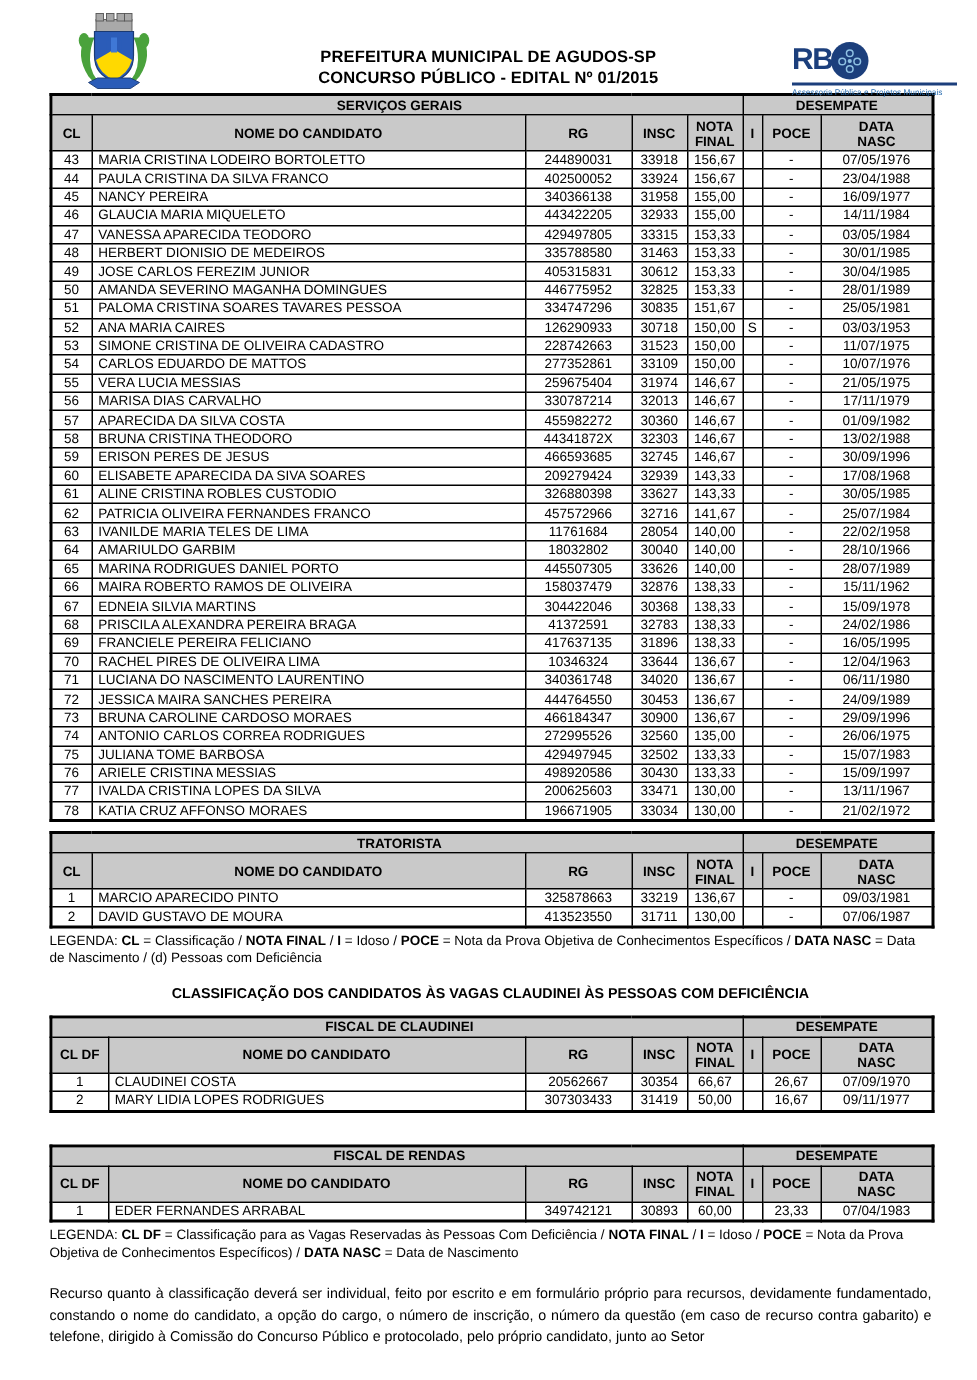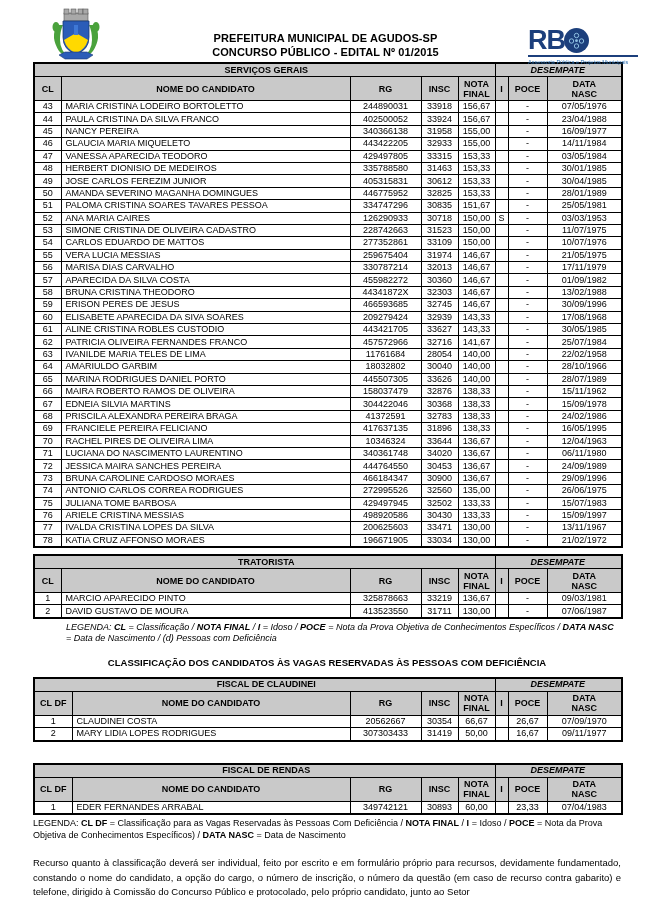--- a/index.html
+++ b/index.html
@@ -4,43 +4,43 @@
 <style>
   html,body{margin:0;padding:0;background:#ffffff;}
   body{width:651px;height:920px;font-family:"Liberation Sans",sans-serif;color:#000;position:relative;overflow:hidden;}
 
   
   .page-header{position:relative;height:62px;}
   .crest{position:absolute;left:45px;top:7px;width:62px;height:58px;}
   .doc-title{position:absolute;left:0;top:31px;width:100%;text-align:center;font-weight:bold;font-size:11px;line-height:14px;letter-spacing:.1px;}
   .rbo{position:absolute;right:13px;top:27px;width:110px;text-align:left;}
   .rbo-row{display:flex;align-items:center;border-bottom:2px solid #1c3f7c;padding-bottom:1px;}
-  .rbo-letters{font-weight:bold;font-size:27px;line-height:27px;color:#1c3f7c;letter-spacing:-1px;font-family:"Liberation Sans",sans-serif;text-align:center;}
+  .rbo-letters{font-weight:bold;font-size:20px;line-height:27px;color:#1c3f7c;letter-spacing:-1px;font-family:"Liberation Sans",sans-serif;text-align:center;}
   .rbo-sub{font-size:5.5px;color:#2a6db0;margin-top:2px;white-space:nowrap;}
 
   
   .main{margin:0 30px 0 33px;width:588px;}
 
   table.rt{border-collapse:collapse;width:588px;table-layout:fixed;border:2px solid #000;margin:0;}
   table.rt td{border:1px solid #000;font-size:9px;padding:0 1px;overflow:hidden;white-space:nowrap;height:11.4px;line-height:11px;}
   table.rt td.sec{background:#c9c9c9;font-weight:bold;text-align:center;padding-left:4px;height:12px;}
-  table.rt td.sec.desemp{text-align:center;padding-left:0;font-style:italic;}
+  table.rt td.sec.desemp{text-align:center;padding-left:0;}
   table.rt tr.hdr td{background:#c9c9c9;font-weight:bold;text-align:center;white-space:pre-line;line-height:10px;height:23px;}
   table.rt td.name{text-align:left;padding-left:4px;}
   table.rt td.ctr{text-align:center;}
   col.c1{width:27px}col.c2{width:289px}col.c3{width:71px}col.c4{width:37px}
   col.c5{width:37px}col.c6{width:13px}col.c7{width:39px}col.c8{width:75px}
   table.rt.df col.c1{width:38px}
   table.rt.df col.c2{width:278px}
 
   .gap6{height:6px;}
   .gap20{height:21px;}
 
   .legend{font-size:9px;line-height:11.5px;margin-top:3px;}
-  .legend.it{font-style:italic;margin-left:33px;}
+  .legend.it{}
   .legend .b{font-weight:bold;}
 
   .mid-heading{font-weight:bold;font-size:9.5px;text-align:center;margin:12px 0 9px 0;}
 
   .footer-par{font-size:9.5px;line-height:14.5px;text-align:justify;margin-top:15px;}
 </style>
 </head>
 <body>
 
 <div class="page-header">
@@ -292,21 +292,21 @@
           <td class="ctr">209279424</td>
           <td class="ctr">32939</td>
           <td class="ctr">143,33</td>
           <td class="ctr"></td>
           <td class="ctr">-</td>
           <td class="ctr">17/08/1968</td>
         </tr>
         <tr>
           <td class="ctr">61</td>
           <td class="name">ALINE CRISTINA ROBLES CUSTODIO</td>
-          <td class="ctr">443421705</td>
+          <td class="ctr">326880398</td>
           <td class="ctr">33627</td>
           <td class="ctr">143,33</td>
           <td class="ctr"></td>
           <td class="ctr">-</td>
           <td class="ctr">30/05/1985</td>
         </tr>
         <tr>
           <td class="ctr">62</td>
           <td class="name">PATRICIA OLIVEIRA FERNANDES FRANCO</td>
           <td class="ctr">457572966</td>
@@ -527,21 +527,21 @@
           <td class="ctr">130,00</td>
           <td class="ctr"></td>
           <td class="ctr">-</td>
           <td class="ctr">07/06/1987</td>
         </tr>
       </tbody>
     </table>
 
   <div class="legend it"><span>LEGENDA: </span><span class="b">CL</span><span> = Classificação / </span><span class="b">NOTA FINAL</span><span> / </span><span class="b">I</span><span> = Idoso / </span><span class="b">POCE</span><span> = Nota da Prova Objetiva de Conhecimentos Específicos / </span><span class="b">DATA NASC</span><span> = Data de Nascimento / (d) Pessoas com Deficiência</span></div>
 
-  <div class="mid-heading">CLASSIFICAÇÃO DOS CANDIDATOS ÀS VAGAS RESERVADAS ÀS PESSOAS COM DEFICIÊNCIA</div>
+  <div class="mid-heading">CLASSIFICAÇÃO DOS CANDIDATOS ÀS VAGAS CLAUDINEI ÀS PESSOAS COM DEFICIÊNCIA</div>
 
   <table class="rt df">
       <colgroup>
         <col class="c1">
         <col class="c2">
         <col class="c3">
         <col class="c4">
         <col class="c5">
         <col class="c6">
         <col class="c7">

